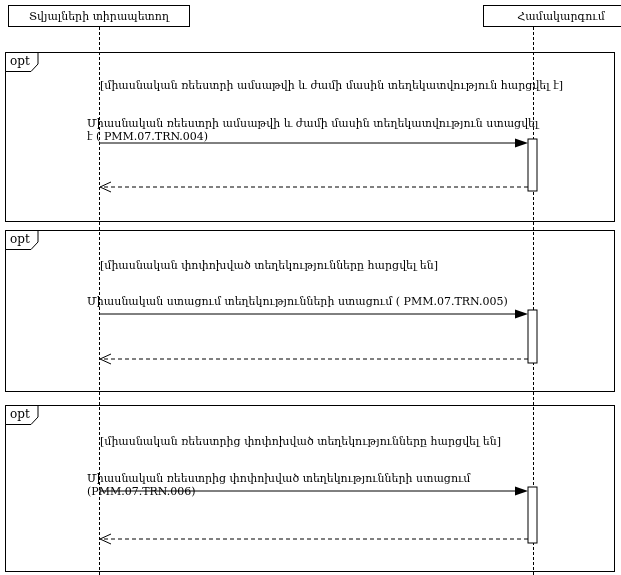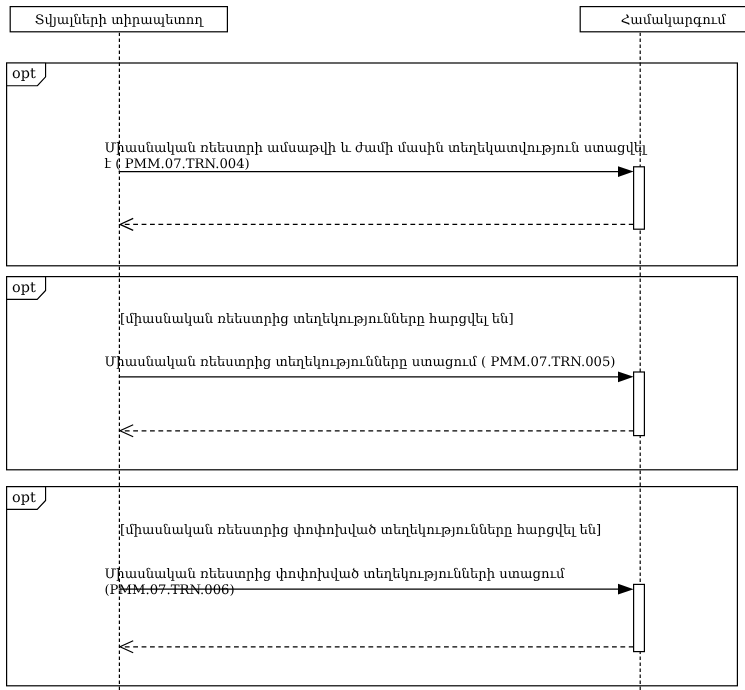--- a/index.html
+++ b/index.html
@@ -96,32 +96,33 @@
     <span>Համակարգում</span>
   </div>
 
   <div class="fragment frag-1">
     <div class="frag-label">
       <svg width="34" height="20" viewBox="0 0 34 20">
         <path d="M0.5,0.5 H33 V12 L26,19.5 H0.5 Z" fill="#ffffff" stroke="#000000"></path>
       </svg>
       <span class="frag-op">opt</span>
     </div>
+    <div class="guard g-1">[միասնական ռեեստրի ամսաթվի և ժամի մասին տեղեկատվություն հարցվել է]</div>
     <div class="message m-1">Միասնական ռեեստրի ամսաթվի և ժամի մասին տեղեկատվություն ստացվել է ( PMM.07.TRN.004)</div>
   </div>
 
   <div class="fragment frag-2">
     <div class="frag-label">
       <svg width="34" height="20" viewBox="0 0 34 20">
         <path d="M0.5,0.5 H33 V12 L26,19.5 H0.5 Z" fill="#ffffff" stroke="#000000"></path>
       </svg>
       <span class="frag-op">opt</span>
     </div>
-    <div class="guard g-2">[միասնական ռեեստրից տեղեկությունները հարցվել են]</div>
-    <div class="message m-2">Միասնական ռեեստրից տեղեկությունները ստացում ( PMM.07.TRN.005)</div>
+    <div class="guard g-2">[միասնական փոփոխված տեղեկությունները հարցվել են]</div>
+    <div class="message m-2">Միասնական ստացում տեղեկությունների ստացում ( PMM.07.TRN.005)</div>
   </div>
 
   <div class="fragment frag-3">
     <div class="frag-label">
       <svg width="34" height="20" viewBox="0 0 34 20">
         <path d="M0.5,0.5 H33 V12 L26,19.5 H0.5 Z" fill="#ffffff" stroke="#000000"></path>
       </svg>
       <span class="frag-op">opt</span>
     </div>
     <div class="guard g-3">[միասնական ռեեստրից փոփոխված տեղեկությունները հարցվել են]</div>

